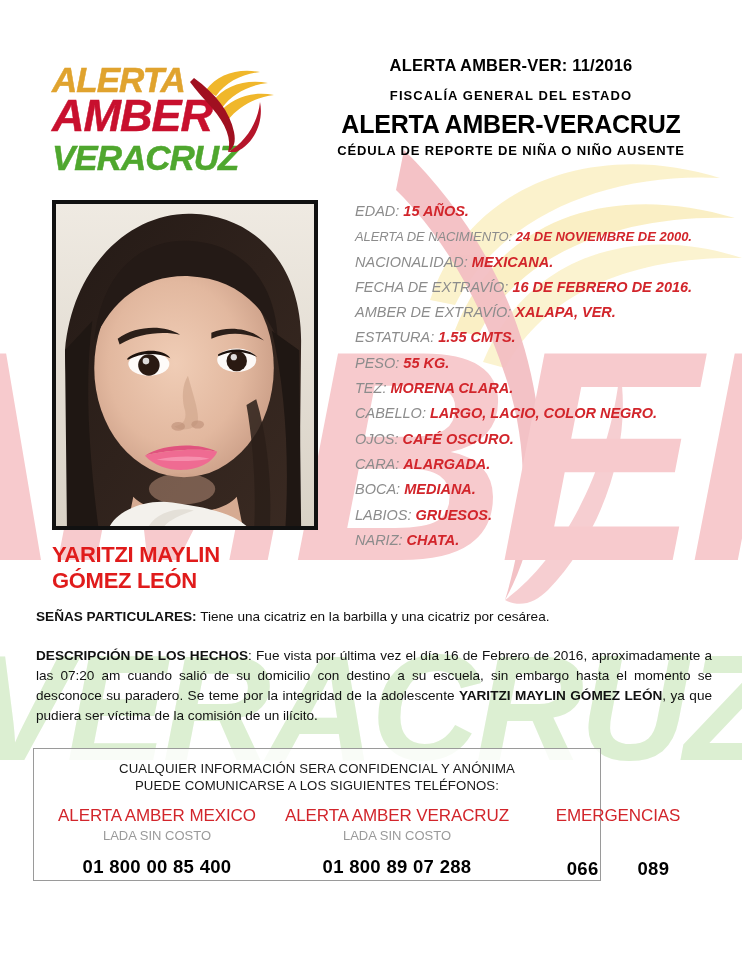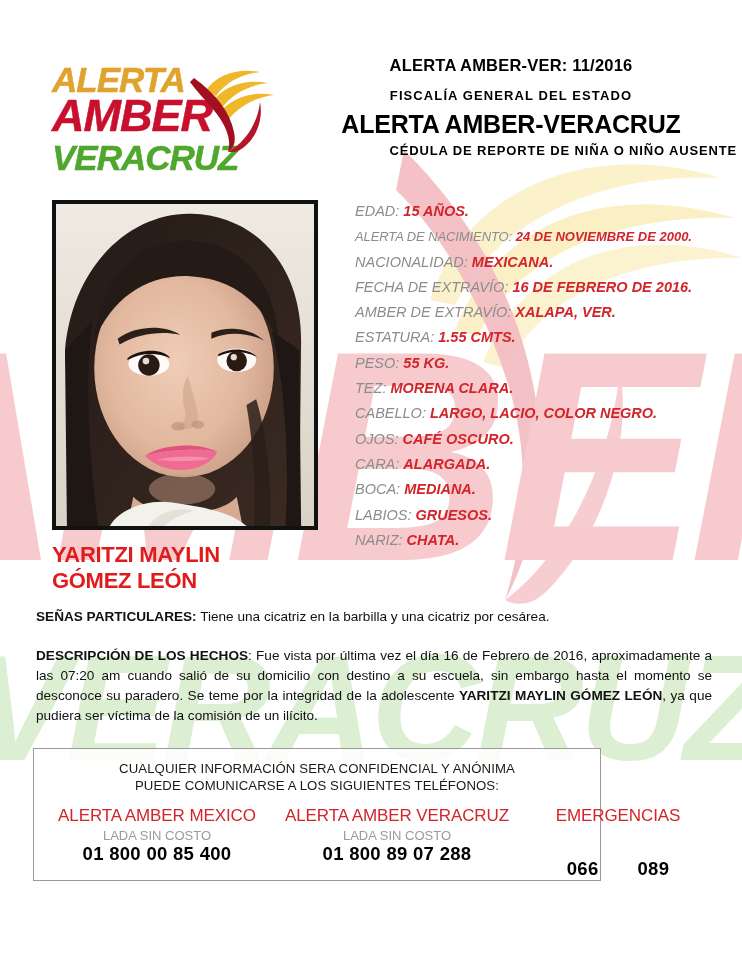--- a/index.html
+++ b/index.html
@@ -108,21 +108,20 @@
     font-weight: bold;
     color: #000;
     letter-spacing: -0.2px;
   }
   #hdr-sub {
     margin-top: 4px;
     font-size: 13px;
     font-weight: bold;
     color: #000;
     letter-spacing: 0.85px;
-    text-align: right;
   }
 
   
   #photo-block {
     position: absolute;
     left: 52px;
     top: 200px;
     width: 282px;
   }
   #photo-frame {
@@ -234,20 +233,21 @@
   .cc-sub {
     font-size: 13px;
     color: #9a9a9a;
     margin-top: 2px;
     white-space: nowrap;
   }
   .cc-num {
     font-size: 18.5px;
     font-weight: bold;
     color: #000;
+    margin-top: 13px;
     white-space: nowrap;
     letter-spacing: 0.3px;
   }
   #col-mexico   { left: 14px;  width: 218px; }
   #col-veracruz { left: 244px; width: 238px; }
   #col-emerg    { left: 500px; width: 168px; }
   #col-emerg .cc-num { margin-top: 32px; }
   .emerg-nums { display: inline-block; }
   .emerg-nums span { display: inline-block; }
   .emerg-gap { width: 28px; }

